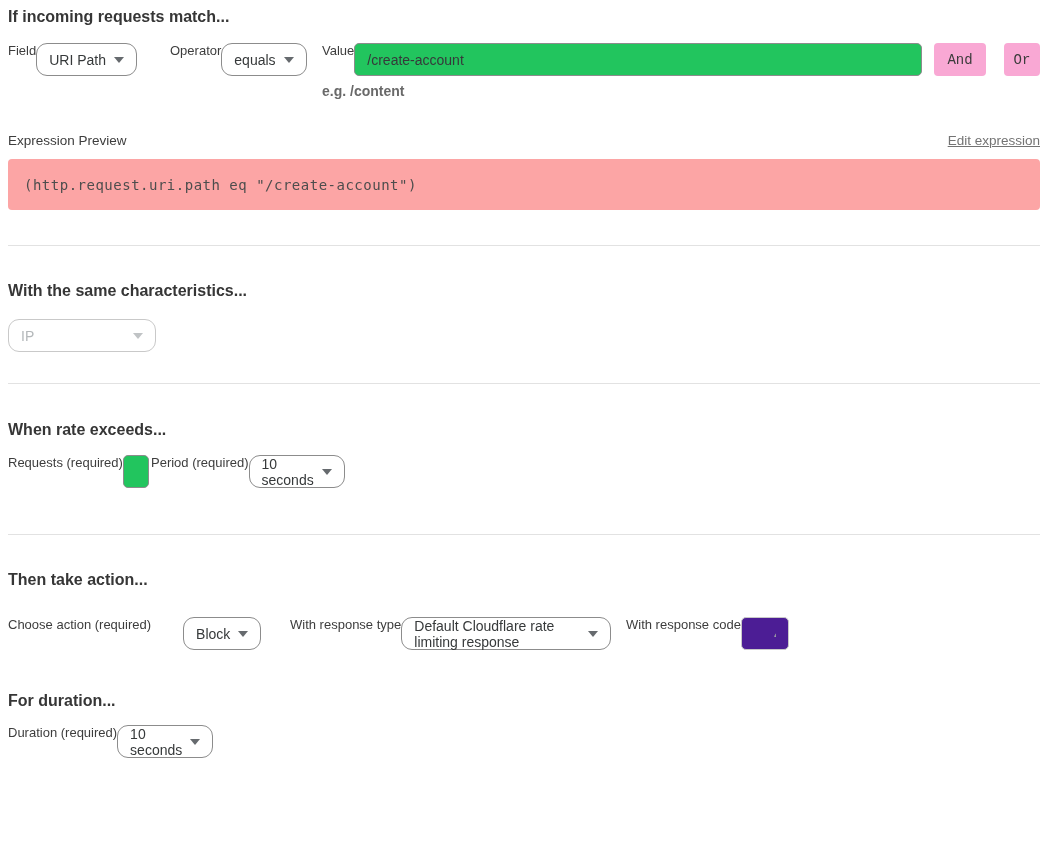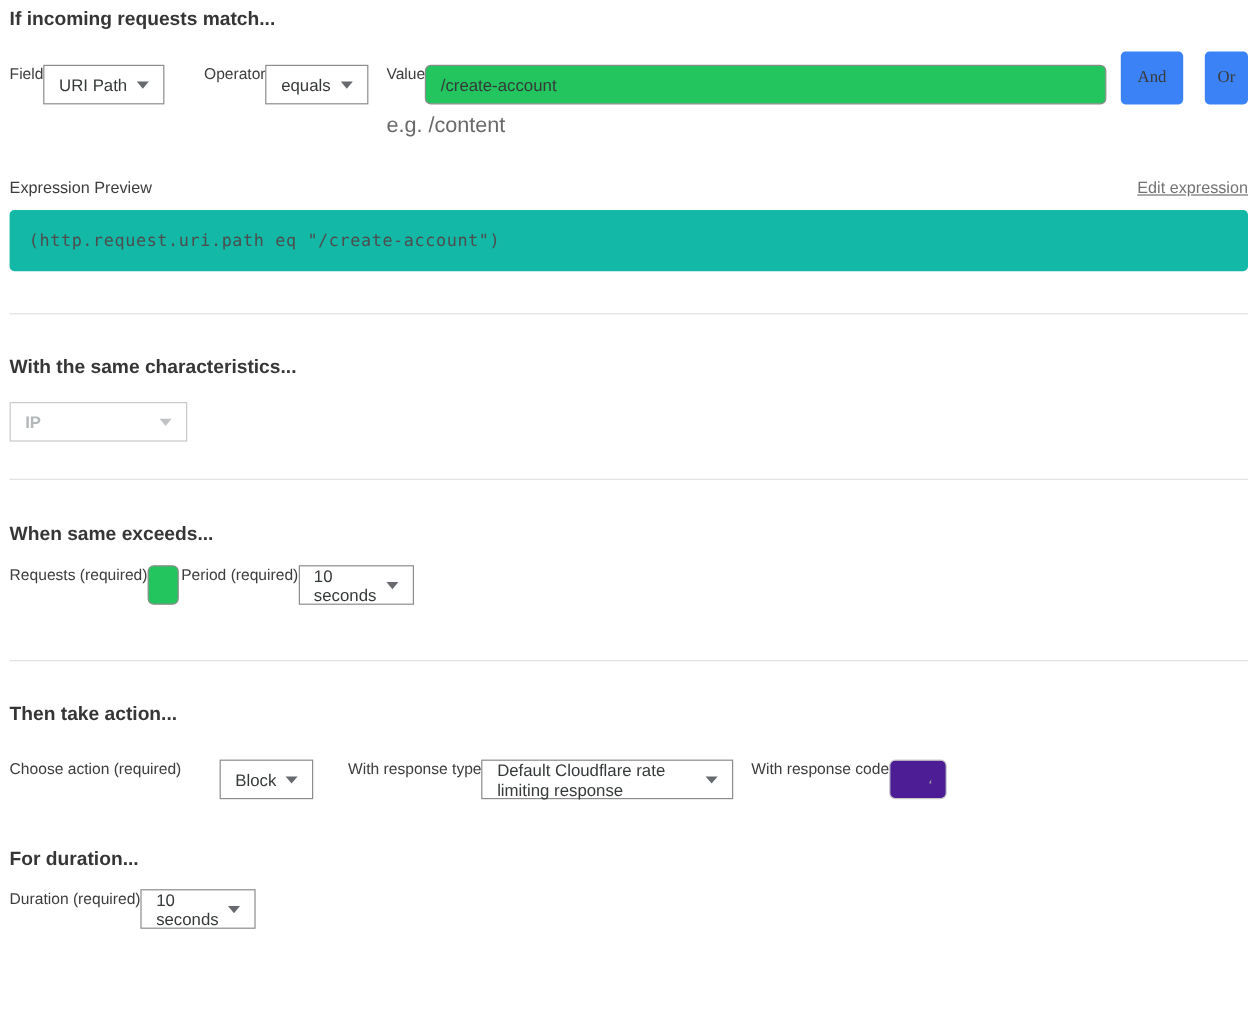--- a/index.html
+++ b/index.html
@@ -30,21 +30,21 @@
   }
 
   .control-row { display: flex; align-items: flex-end; }
   .col { display: flex; }
 
   
   .select {
     height: 33px;
     background: #ffffff;
     border: 1px solid #8c8c8c;
-    border-radius: 0;
+    border-radius: 11px;
     display: flex;
     align-items: center;
     justify-content: space-between;
     padding: 0 12px;
     font-size: 14px;
     color: #36393a;
     cursor: pointer;
   }
   .select .caret {
     width: 0; height: 0;
@@ -74,54 +74,55 @@
     width: 100%;
   }
   .text-input:disabled {
     background: #4c1d95;
     border-color: #c9c9c9;
     color: #9a9ea1;
     padding-left: 32px;
   }
 
   .btn {
-    height: 44px;
-    background: #3b82f6;
+    height: 33px;
+    background: #f9a8d4;
     border: none;
     border-radius: 4px;
     font-size: 14px;
     color: #3b3b3b;
-    font-family: Liberation Serif, serif;
+    font-family: Liberation Mono, monospace;
     cursor: pointer;
   }
   .btn-and { width: 52px; margin-left: 12px; }
   .btn-or  { width: 36px; margin-left: 18px; }
 
   .helper-text {
-    font-size: 18px;
+    font-size: 14px;
     color: #696969;
     margin-top: 7px;
+    font-weight: bold;
   }
 
   .expr-row {
     margin-top: 34px;
     display: flex;
     justify-content: space-between;
     align-items: baseline;
   }
   .expr-label { font-size: 13.5px; color: #3d3d3d; }
   .expr-link {
     font-size: 13.5px;
     color: #737373;
     text-decoration: underline;
     cursor: pointer;
   }
   .code-block {
     margin-top: 11px;
-    background: #14b8a6;
+    background: #fca5a5;
     border-radius: 4px;
     height: 51px;
     display: flex;
     align-items: center;
     padding: 0 16px;
     font-family: "DejaVu Sans Mono", "Liberation Mono", monospace;
     font-size: 14px;
     color: #4d4d4d;
     letter-spacing: 0.5px;
     white-space: pre;
@@ -140,21 +141,21 @@
   .sec-characteristics .section-heading { margin-top: 36px; margin-bottom: 19px; }
   .sec-rate .section-heading            { margin-top: 37px; margin-bottom: 16px; }
   .sec-action .section-heading          { margin-top: 36px; margin-bottom: 28px; }
   .sec-duration .section-heading        { margin-top: 42px; margin-bottom: 15px; }
   .sec-match .section-heading           { margin-bottom: 17px; }
 
   
   .w-field    { width: 148px; margin-right: 14px; }
   .w-operator { width: 140px; margin-right: 12px; }
   .w-value    { flex: 1; }
-  .w-ip       { width: 148px; font-weight: bold; }
+  .w-ip       { width: 148px; }
   .w-requests { width: 133px; margin-right: 10px; }
   .w-period   { width: 149px; }
   .w-action   { width: 265px; margin-right: 17px; gap: 32px; }
   .w-resptype { width: 321px; margin-right: 15px; }
   .w-respcode { width: 163px; }
   .w-duration { width: 148px; }
 </style>
 </head>
 <body>
 
@@ -210,21 +211,21 @@
     <h2 class="section-heading">With the same characteristics...</h2>
     <div class="select disabled w-ip">
       <span>IP</span>
       <span class="caret"></span>
     </div>
   </section>
 
   <hr class="divider divider-2">
 
   <section class="sec-rate">
-    <h2 class="section-heading">When same exceeds...</h2>
+    <h2 class="section-heading">When rate exceeds...</h2>
 
     <div class="control-row">
       <div class="col w-requests">
         <label class="field-label">Requests (required)</label>
         <input type="text" class="text-input" value="5" style="">
       </div>
       <div class="col w-period">
         <label class="field-label">Period (required)</label>
         <div class="select">
           <span>10 seconds</span>

